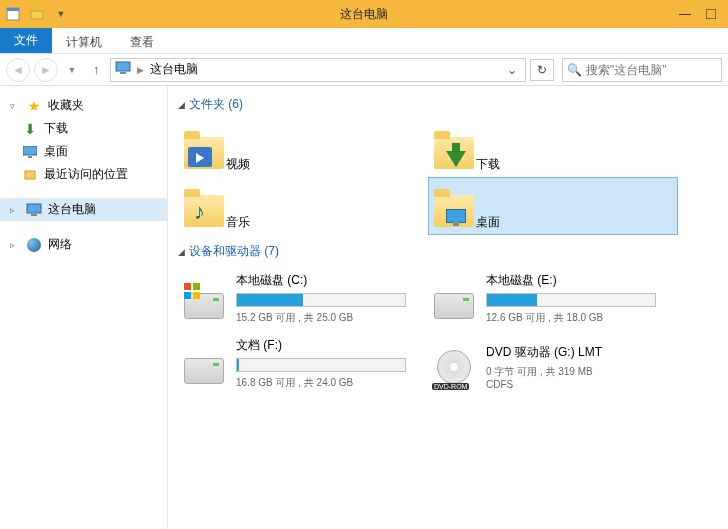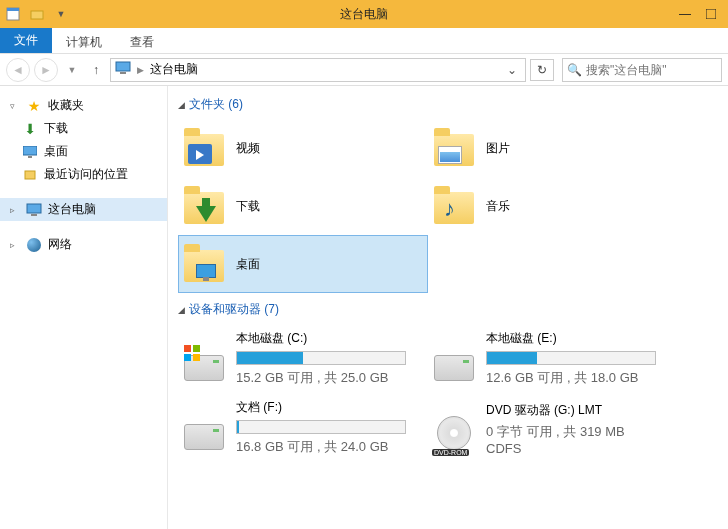--- a/index.html
+++ b/index.html
@@ -33,33 +33,33 @@
 .sb-item.head { padding-left: 10px; }
 .sb-item.sel { background: #d9eaf9; }
 .sb-item .exp { width: 10px; color: #666; font-size: 9px; }
 .sb-item .ic { width: 16px; height: 16px; display: flex; align-items: center; justify-content: center; }
 
 .content { flex: 1; padding: 8px 10px; overflow: auto; }
 .sect-head { color: #1a5fb4; font-size: 12px; display: flex; align-items: center; gap: 4px; margin: 2px 0 6px 0; }
 .sect-head .tri { font-size: 9px; color: #555; }
 
 .folders { display: flex; flex-wrap: wrap; }
-.folder { width: 250px; height: 58px; display: flex; align-items: center; gap: 10px; padding: 4px; }
+.folder { width: 250px; height: 58px; display: flex; align-items: flex-end; padding: 4px; }
 .folder.sel { background: #cde6f7; border: 1px solid #7bb6e8; padding: 3px; }
 .folder .ficon { width: 44px; height: 44px; position: relative; }
 .folder .label { font-size: 12px; }
 
 .drives { display: flex; flex-wrap: wrap; }
 .drive { width: 250px; padding: 6px 4px; display: flex; gap: 10px; align-items: flex-end; }
 .drive .dicon { width: 44px; height: 44px; position: relative; }
 .drive .dinfo { flex: 1; }
 .drive .dname { font-size: 12px; margin-bottom: 4px; }
 .drive .bar { width: 170px; height: 14px; border: 1px solid #bfbfbf; background: #f3f3f3; position: relative; margin-bottom: 4px; }
 .drive .bar .fill { position: absolute; left: 0; top: 0; bottom: 0; background: #26a0da; }
-.drive .dstat { font-size: 13px; color: #666; }
+.drive .dstat { font-size: 10px; color: #666; }
 
 
 .foldershape { width: 40px; height: 32px; background: linear-gradient(#ffe9a8,#f5ce62); border-radius: 2px; position: absolute; bottom: 4px; left: 2px; }
 .foldershape::before { content:""; position:absolute; top:-6px; left:0; width:16px; height:8px; background:#f5ce62; border-radius:2px 2px 0 0; }
 .overlay { position: absolute; }
 
 
 .hddshape { width: 40px; height: 26px; background: linear-gradient(#e8e8e8,#cfcfcf); border: 1px solid #aaa; border-radius: 3px; position: absolute; bottom: 6px; left: 2px; }
 .hddshape::after { content:""; position:absolute; right:4px; top:4px; width:6px; height:3px; background:#6ec06e; }
 .winbadge { position:absolute; top:2px; left:2px; width:16px; height:16px; }
@@ -193,28 +193,20 @@
           <div class="ficon">
             <div class="foldershape"></div>
             <div class="overlay" style="bottom:6px;left:6px;width:24px;height:20px;background:#3878c7;border-radius:2px;"></div>
             <div class="overlay" style="bottom:10px;left:14px;width:0;height:0;border-left:8px solid #fff;border-top:5px solid transparent;border-bottom:5px solid transparent;"></div>
           </div>
           <div class="label">视频</div>
         </div>
         <div class="folder">
           <div class="ficon">
             <div class="foldershape"></div>
-            <div class="overlay" style="bottom:6px;left:6px;width:24px;height:18px;background:#fff;border:1px solid #aaa;"></div>
-            <div class="overlay" style="bottom:8px;left:8px;width:20px;height:10px;background:linear-gradient(#7ec0ee,#4a90d9);"></div>
-          </div>
-          <div class="label">图片</div>
-        </div>
-        <div class="folder">
-          <div class="ficon">
-            <div class="foldershape"></div>
             <div class="overlay" style="bottom:6px;left:14px;width:0;height:0;border-left:10px solid transparent;border-right:10px solid transparent;border-top:16px solid #2e8b2e;"></div>
             <div class="overlay" style="bottom:20px;left:20px;width:8px;height:10px;background:#2e8b2e;"></div>
           </div>
           <div class="label">下载</div>
         </div>
         <div class="folder">
           <div class="ficon">
             <div class="foldershape"></div>
             <div class="overlay" style="bottom:6px;left:12px;color:#1e6091;font-size:22px;">♪</div>
           </div>

